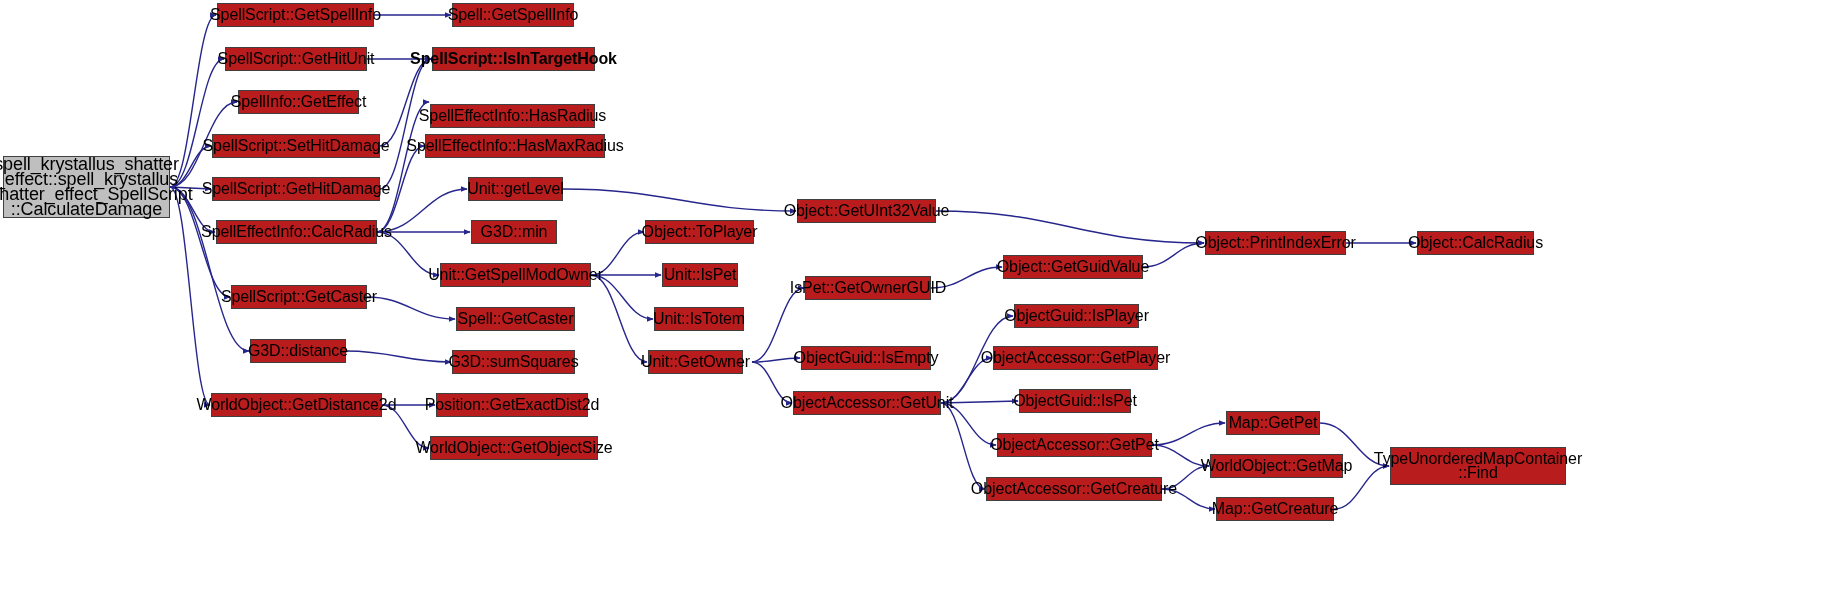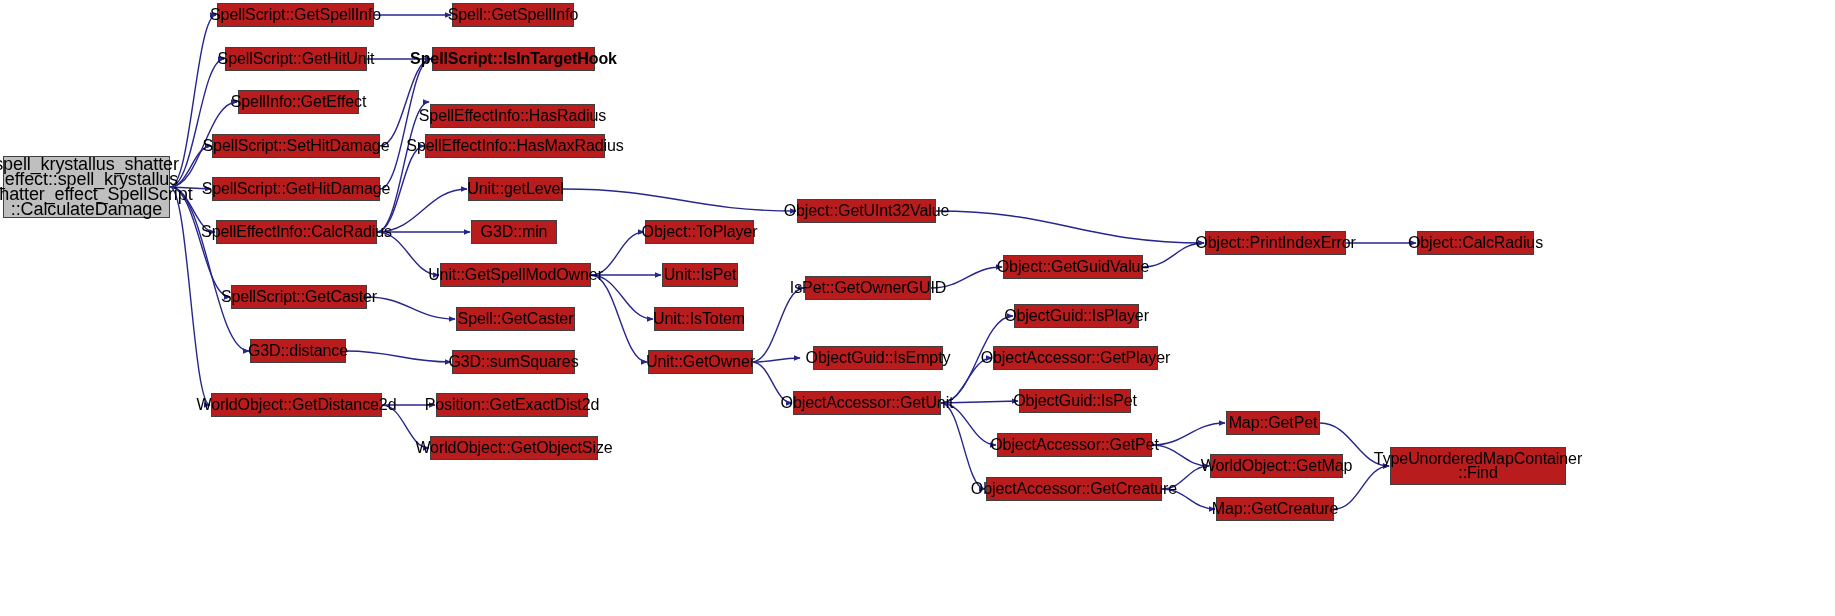--- a/index.html
+++ b/index.html
@@ -133,23 +133,23 @@
       <div class="node" style="left: 1417px; top: 231px; width: 117px; height: 24px;">Object::CalcRadius</div>
       <div class="node" style="left: 440px; top: 263px; width: 151px; height: 24px;">Unit::GetSpellModOwner</div>
       <div class="node" style="left: 662px; top: 263px; width: 76px; height: 24px;">Unit::IsPet</div>
       <div class="node" style="left: 1003px; top: 255px; width: 140px; height: 24px;">Object::GetGuidValue</div>
       <div class="node" style="left: 805px; top: 276px; width: 126px; height: 24px;">IsPet::GetOwnerGUID</div>
       <div class="node" style="left: 231px; top: 285px; width: 136px; height: 24px;">SpellScript::GetCaster</div>
       <div class="node" style="left: 654px; top: 307px; width: 90px; height: 24px;">Unit::IsTotem</div>
       <div class="node" style="left: 1014px; top: 304px; width: 125px; height: 24px;">ObjectGuid::IsPlayer</div>
       <div class="node" style="left: 456px; top: 307px; width: 119px; height: 24px;">Spell::GetCaster</div>
       <div class="node" style="left: 250px; top: 339px; width: 96px; height: 24px;">G3D::distance</div>
-      <div class="node" style="left: 801px; top: 346px; width: 130px; height: 24px; margin-left: 12px;">ObjectGuid::IsEmpty</div>
+      <div class="node" style="left: 801px; top: 346px; width: 130px; height: 24px;">ObjectGuid::IsEmpty</div>
       <div class="node" style="left: 993px; top: 346px; width: 165px; height: 24px;">ObjectAccessor::GetPlayer</div>
-      <div class="node" style="left: 648px; top: 350px; width: 105px; height: 24px;">Unit::GetOwner</div>
+      <div class="node" style="left: 648px; top: 350px; width: 95px; height: 24px;">Unit::GetOwner</div>
       <div class="node" style="left: 452px; top: 350px; width: 123px; height: 24px;">G3D::sumSquares</div>
       <div class="node" style="left: 1019px; top: 389px; width: 112px; height: 24px;">ObjectGuid::IsPet</div>
       <div class="node" style="left: 793px; top: 391px; width: 148px; height: 24px;">ObjectAccessor::GetUnit</div>
       <div class="node" style="left: 211px; top: 393px; width: 171px; height: 24px;">WorldObject::GetDistance2d</div>
       <div class="node" style="left: 436px; top: 393px; width: 152px; height: 24px;">Position::GetExactDist2d</div>
       <div class="node" style="left: 1226px; top: 411px; width: 94px; height: 24px;">Map::GetPet</div>
       <div class="node" style="left: 997px; top: 433px; width: 155px; height: 24px;">ObjectAccessor::GetPet</div>
       <div class="node" style="left: 430px; top: 436px; width: 168px; height: 24px;">WorldObject::GetObjectSize</div>
       <div class="node" style="left: 1210px; top: 454px; width: 133px; height: 24px;">WorldObject::GetMap</div>
       <div class="node" style="left: 1390px; top: 447px; width: 176px; height: 38px;">TypeUnorderedMapContainer

